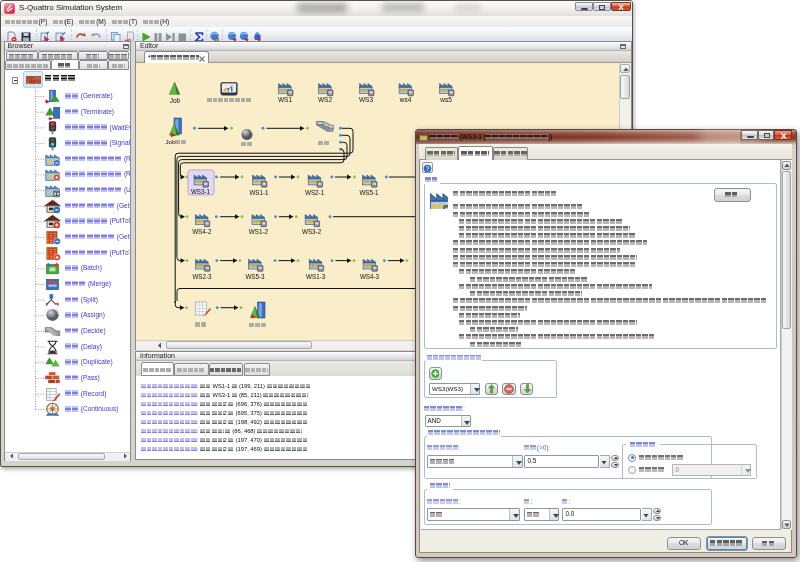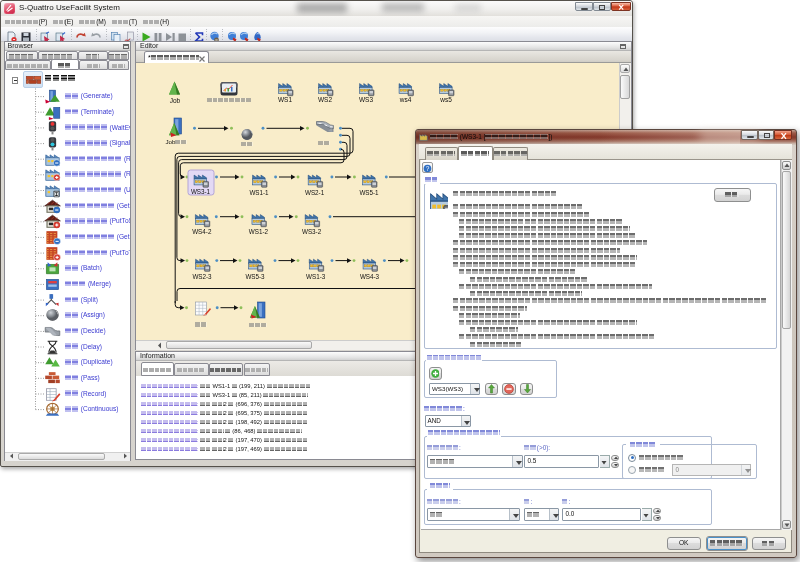--- a/index.html
+++ b/index.html
@@ -19,21 +19,21 @@
 .ddarr:after{content:"";position:absolute;left:2.5px;top:4.5px;border:3px solid transparent;border-top:4px solid #444}
 </style></head><body>
 <div class="a" style="left:0;top:0;width:633px;height:467px;background:linear-gradient(180deg,#f4f3f1 0,#e9e7e3 16px,#dcdad5 17px,#d6d3cd 100%);border:1px solid #55514b;border-radius:3px 3px 2px 2px;box-shadow:1px 2px 4px rgba(0,0,0,.35)"></div>
 <div class="a" style="left:1px;top:1px;width:631px;height:15px;background:linear-gradient(180deg,#fbfbfb,#efeeec 60%,#e2e0dc);border-radius:3px 3px 0 0"></div>
 <div class="a" style="left:297px;top:3px;width:50px;height:10px;background:#9a9a9a;filter:blur(3px);opacity:.8"></div>
 <div class="a" style="left:382px;top:3px;width:42px;height:9px;background:#a8a8a8;filter:blur(3px);opacity:.75"></div>
 <div class="a" style="left:455px;top:4px;width:26px;height:8px;background:#c5c5c5;filter:blur(3px);opacity:.6"></div>
 <div class="a" style="left:4px;top:3px;width:11px;height:11px;border-radius:2px;background:linear-gradient(160deg,#f2a7b8,#e0435f 60%,#c62246);box-shadow:inset 0 0 1px #fff"><svg width="11" height="11" viewBox="0 0 11 11">
       <path d="M2.5 7.5 L7 2.2 M3.5 8.5 L8.5 5" stroke="#fff" stroke-width="1.1" fill="none"></path>
     </svg></div>
-<div class="a" style="left:19px;top:4px;width:300px;height:10px;font-size:8px;color:#1a1a1a;letter-spacing:0">S-Quattro UseFacilit System</div>
+<div class="a" style="left:19px;top:4px;width:300px;height:10px;font-size:8px;color:#1a1a1a;letter-spacing:0">S-Quattro Simulation System</div>
 <div class="a" style="left:575px;top:1.5px;width:18px;height:9.5px;background:linear-gradient(180deg,#fdfdfd,#cfd4da 50%,#b9c0c9 55%,#dfe5ea);border:1px solid #828a93;border-radius:0 0 2px 2px">
     <div style="position:absolute;left:5px;top:5.5px;width:7px;height:2px;background:#444;border-radius:1px"></div>
   </div>
 <div class="a" style="left:593px;top:1.5px;width:18px;height:9.5px;background:linear-gradient(180deg,#fdfdfd,#cfd4da 50%,#b9c0c9 55%,#dfe5ea);border:1px solid #828a93;border-radius:0 0 2px 2px">
     <div style="position:absolute;left:5px;top:2.5px;width:6px;height:4.5px;border:1.2px solid #444"></div>
   </div>
 <div class="a" style="left:611px;top:1.5px;width:19.5px;height:9.5px;background:linear-gradient(180deg,#f8c0ad,#e06a4a 40%,#c13a1c 55%,#d65f3a);border:1px solid #7e3322;border-radius:0 0 2px 2px"><svg width="19" height="9" viewBox="0 0 19 9">
       <path d="M7.2 1.8 L11.2 6.6 M11.2 1.8 L7.2 6.6" stroke="#fff" stroke-width="1.2"></path>
     </svg></div>
 <div class="a" style="left:1px;top:16px;width:631px;height:11px;background:linear-gradient(180deg,#f7f6f4,#ececea)"></div>

